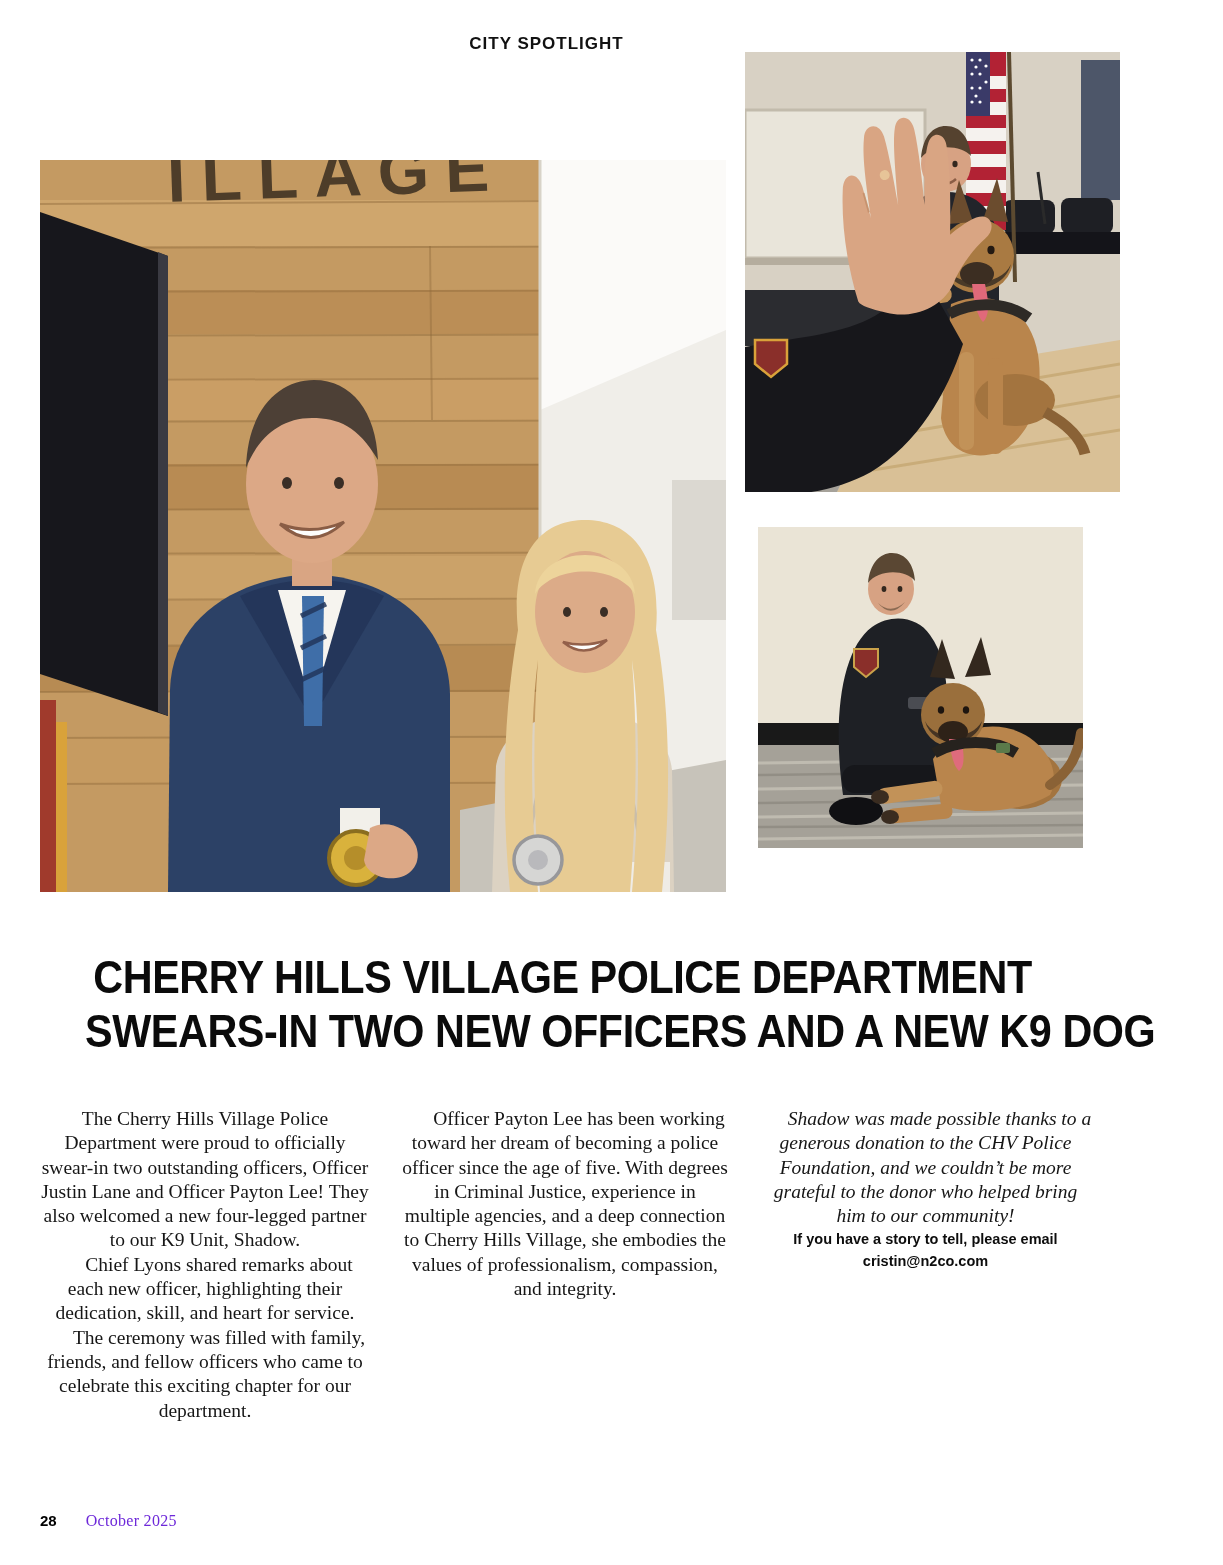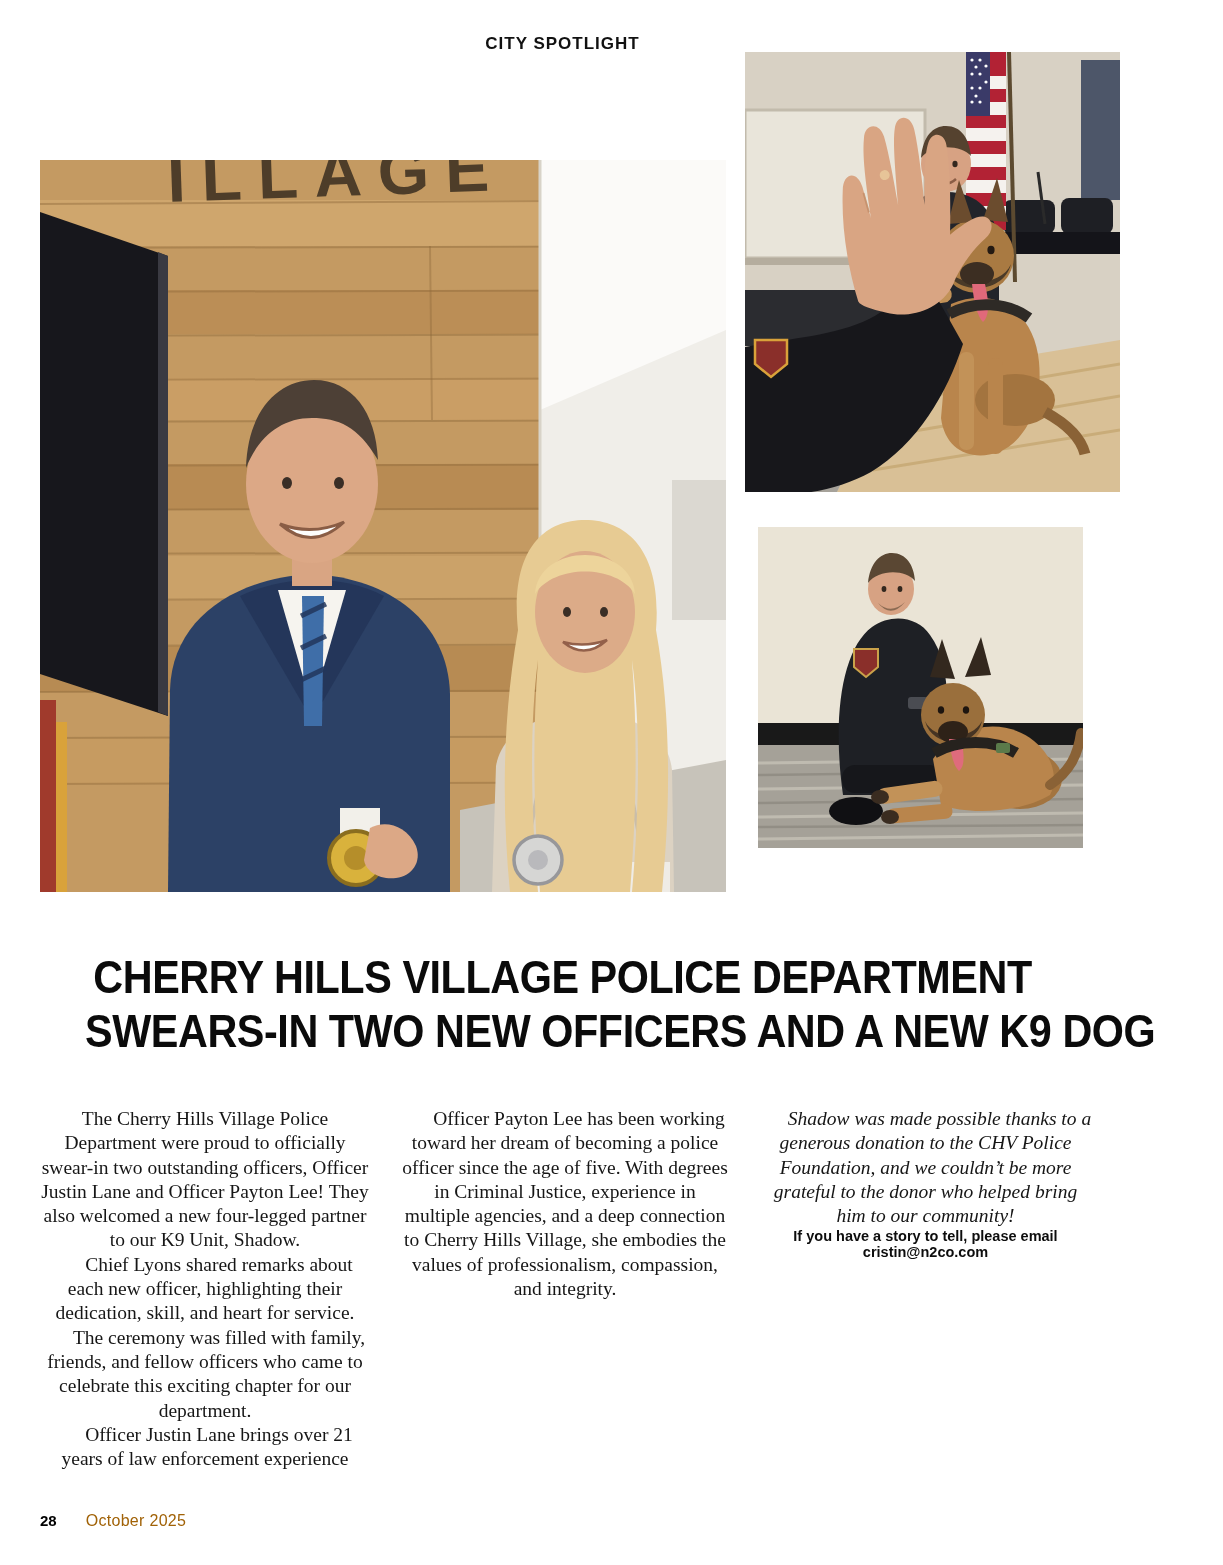--- a/index.html
+++ b/index.html
@@ -1,21 +1,21 @@
 <!DOCTYPE html>
 <html><head>
 <meta charset="utf-8">
 <style>
   html,body { margin:0; padding:0; background:#ffffff; }
   .page {
     position:relative; width:1223px; height:1565px; background:#ffffff;
     font-family:"Liberation Serif", serif; overflow:hidden;
   }
   .kicker {
-    position:absolute; top:34px; left:40px; width:1045px; text-align:center;
+    position:absolute; top:34px; left:24px; width:1045px; text-align:center;
     font-family:"Liberation Sans", sans-serif; font-weight:700; font-size:17px;
     letter-spacing:1px; color:#111;
   }
   .photo { position:absolute; overflow:hidden; background:#ddd; }
   .photo svg { display:block; width:100%; height:100%; }
   .photo-main  { left:40px;  top:160px; width:686px; height:732px; }
   .photo-swear { left:745px; top:52px;  width:375px; height:440px; }
   .photo-k9    { left:758px; top:527px; width:325px; height:321px; }
   .headline {
     position:absolute; left:20px; top:950px; width:1085px; text-align:center;
@@ -30,28 +30,28 @@
     color:#161616; text-align:center;margin-top:14px;
   }
   .col-1 { left:40px;  width:330px; }
   .col-2 { left:400px; width:330px; }
   .col-3 { left:758px; width:335px; }
   .col p { margin:0; }
   .col p.indent { text-indent:28px; }
   .col p.ital { font-style:italic; }
   .callout {
     font-family:"Liberation Sans", sans-serif; font-weight:700;
-    font-size:14.5px; line-height:16px; margin-top:24px; color:#0d0d0d;
+    font-size:14.5px; line-height:22px; margin-top:24px; color:#0d0d0d;
   }
   .footer {
     position:absolute; left:40px; top:1512px; display:flex; gap:29px;
     align-items:baseline; font-family:"Liberation Sans", sans-serif;
   }
   .page-num { font-weight:700; font-size:15px; color:#000; }
-  .issue { font-size:16px; color:#a16207; letter-spacing:0.3px; }
+  .issue { font-size:16px; color:#6d28d9; letter-spacing:0.3px;font-family:Liberation Serif, serif; }
 </style>
 </head>
 <body>
 
 <div class="page">
 
   <div class="kicker">CITY SPOTLIGHT</div>
 
   <div class="photo photo-main">
     <svg viewBox="0 0 686 732" preserveAspectRatio="none">
@@ -282,21 +282,20 @@
 
   <h1 class="headline" style="margin:0;">
     <span class="hl-line">CHERRY HILLS VILLAGE POLICE DEPARTMENT</span>
     <span class="hl-line">SWEARS-IN TWO NEW OFFICERS AND A NEW K9 DOG</span>
   </h1>
 
   <div class="col col-1">
     <p>The Cherry Hills Village Police Department were proud to officially swear-in two outstanding officers, Officer Justin Lane and Officer Payton Lee! They also welcomed a new four-legged partner to our K9 Unit, Shadow.</p>
     <p class="indent">Chief Lyons shared remarks about each new officer, highlighting their dedication, skill, and heart for service.</p>
     <p class="indent">The ceremony was filled with family, friends, and fellow officers who came to celebrate this exciting chapter for our department.</p>
-    <p class="indent">Officer Justin Lane brings over 21 years of law enforcement experience</p>
   </div>
 
   <div class="col col-2">
     <p class="indent">Officer Payton Lee has been working toward her dream of becoming a police officer since the age of five. With degrees in Criminal Justice, experience in multiple agencies, and a deep connection to Cherry Hills Village, she embodies the values of professionalism, compassion, and integrity.</p>
   </div>
 
   <div class="col col-3">
     <p class="indent ital">Shadow was made possible thanks to a generous donation to the CHV Police Foundation, and we couldn’t be more grateful to the donor who helped bring him to our community!</p>
     <p class="callout">If you have a story to tell, please email cristin@n2co.com</p>
   </div>

